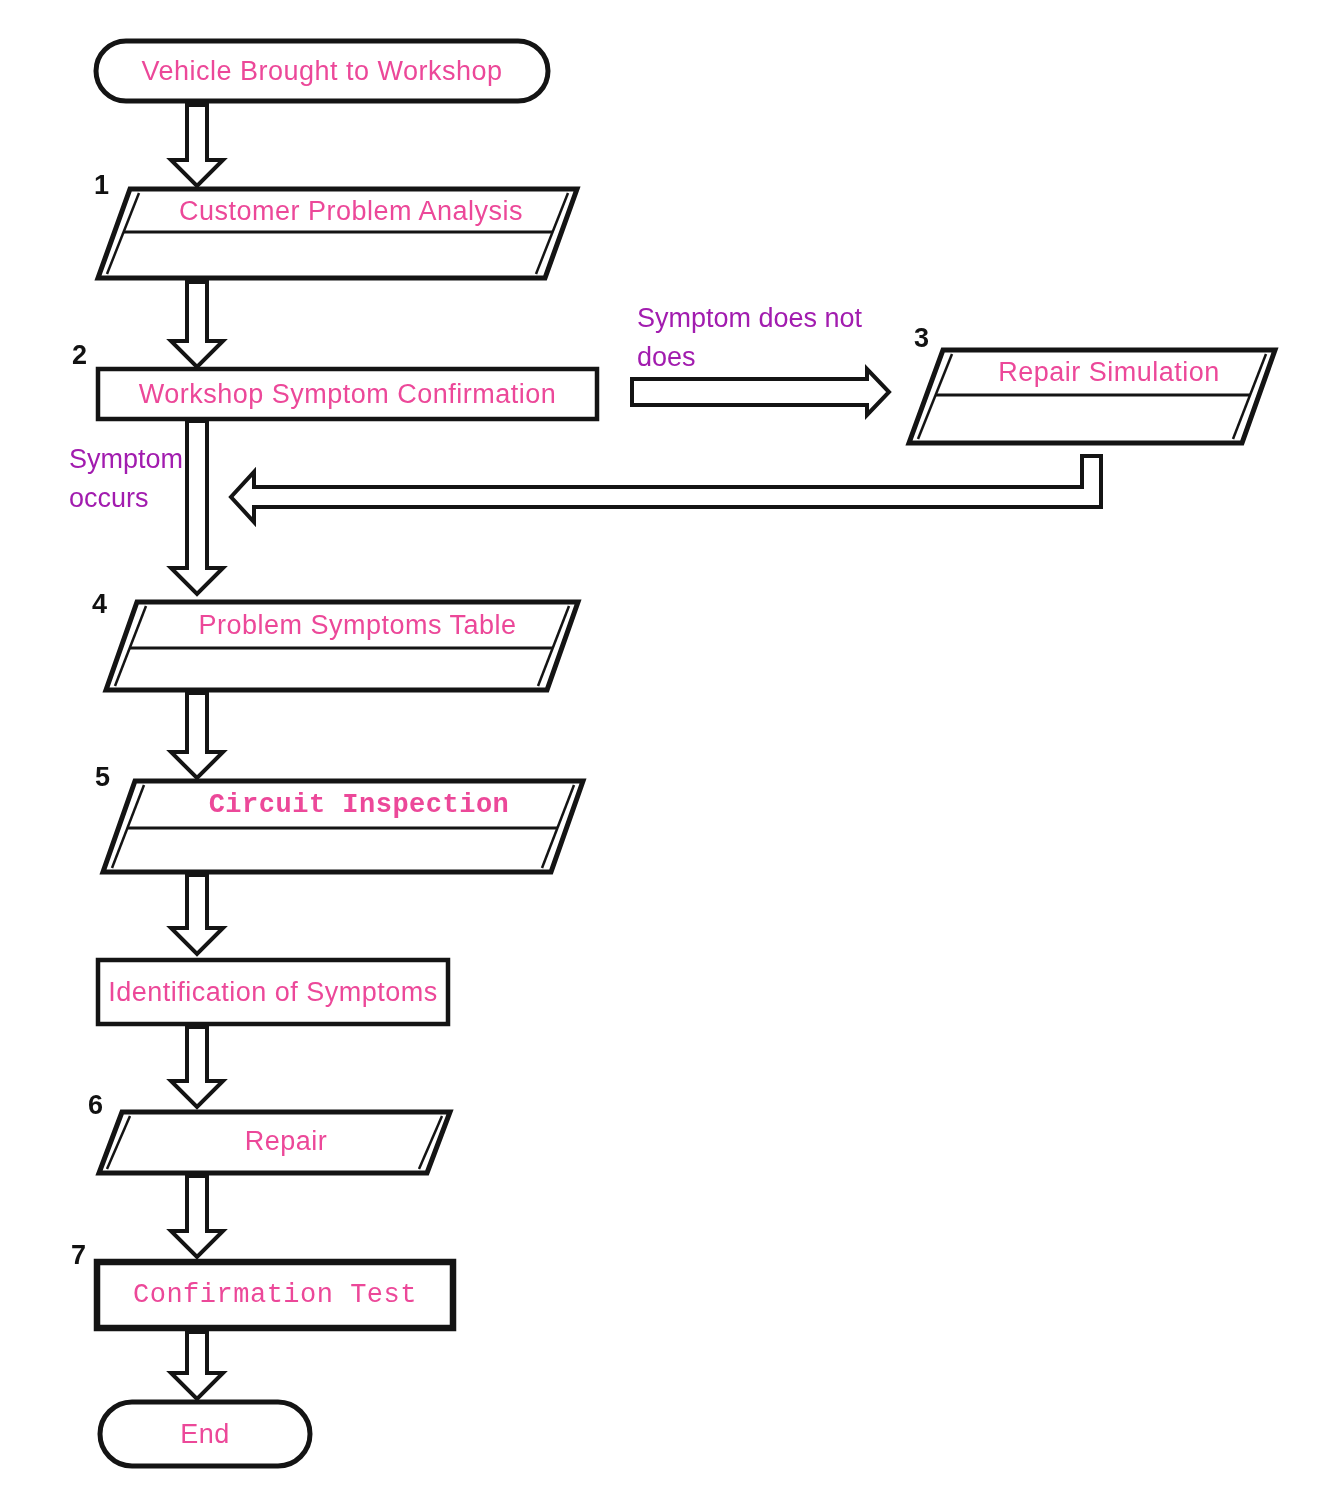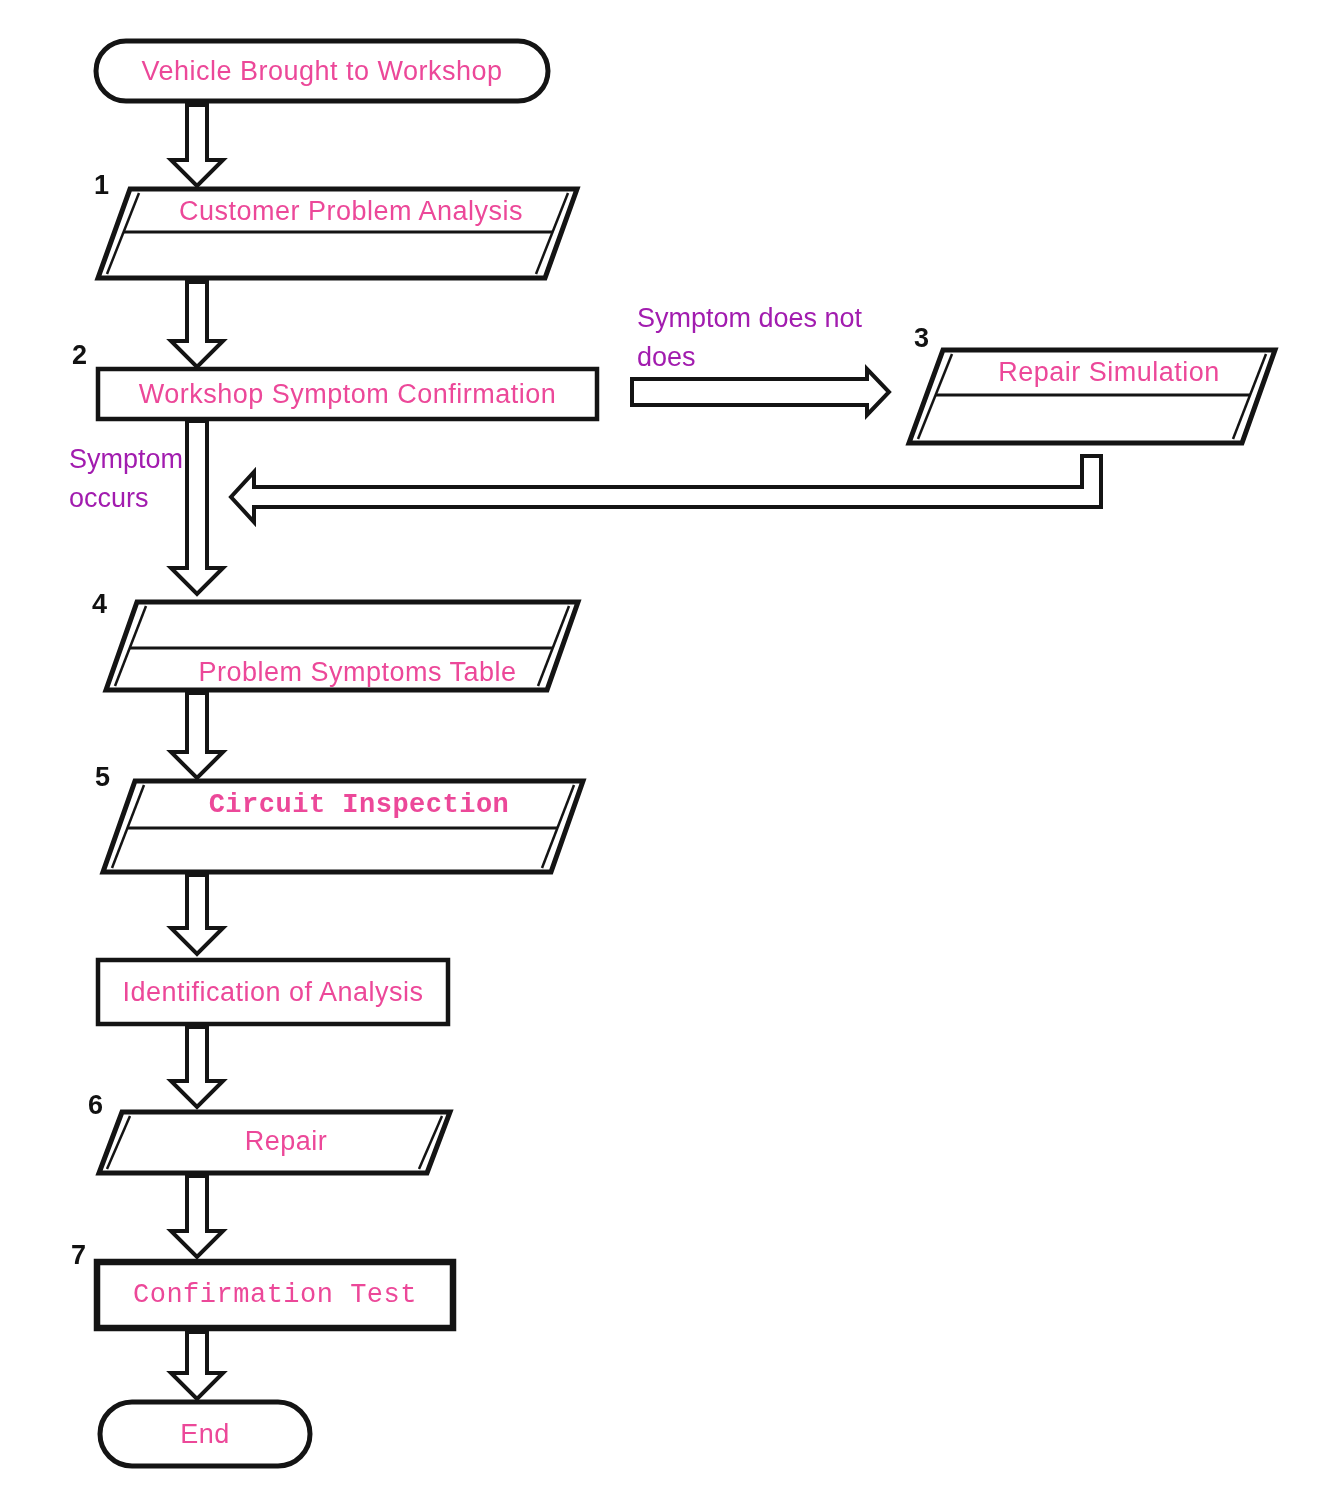--- a/index.html
+++ b/index.html
@@ -121,26 +121,26 @@
 
   <div class="step-number" style="left:914px;top:325px;">3</div>
   <div class="node-label" style="left:946px;top:352px;width:326px;height:41px;">Repair Simulation</div>
 
   <div class="edge-label" style="left:69px;top:440px;">
     <div>Symptom</div>
     <div>occurs</div>
   </div>
 
   <div class="step-number" style="left:92px;top:591px;">4</div>
-  <div class="node-label" style="left:139px;top:604px;width:437px;height:42px;margin-top:47px;">Problem Symptoms Table</div>
+  <div class="node-label" style="left:139px;top:604px;width:437px;height:42px;">Problem Symptoms Table</div>
 
   <div class="step-number" style="left:95px;top:764px;">5</div>
   <div class="node-label bold" style="left:137px;top:783px;width:444px;height:43px;">Circuit Inspection</div>
 
-  <div class="node-label" style="left:98px;top:960px;width:350px;height:64px;">Identification of Analysis</div>
+  <div class="node-label" style="left:98px;top:960px;width:350px;height:64px;">Identification of Symptoms</div>
 
   <div class="step-number" style="left:88px;top:1092px;">6</div>
   <div class="node-label" style="left:122px;top:1112px;width:328px;height:59px;">Repair</div>
 
   <div class="step-number" style="left:71px;top:1242px;">7</div>
   <div class="node-label" style="left:97px;top:1262px;width:356px;height:66px;font-family:Liberation Mono, monospace;">Confirmation Test</div>
 
   <div class="node-label" style="left:100px;top:1402px;width:210px;height:64px;">End</div>
 
 </div>

